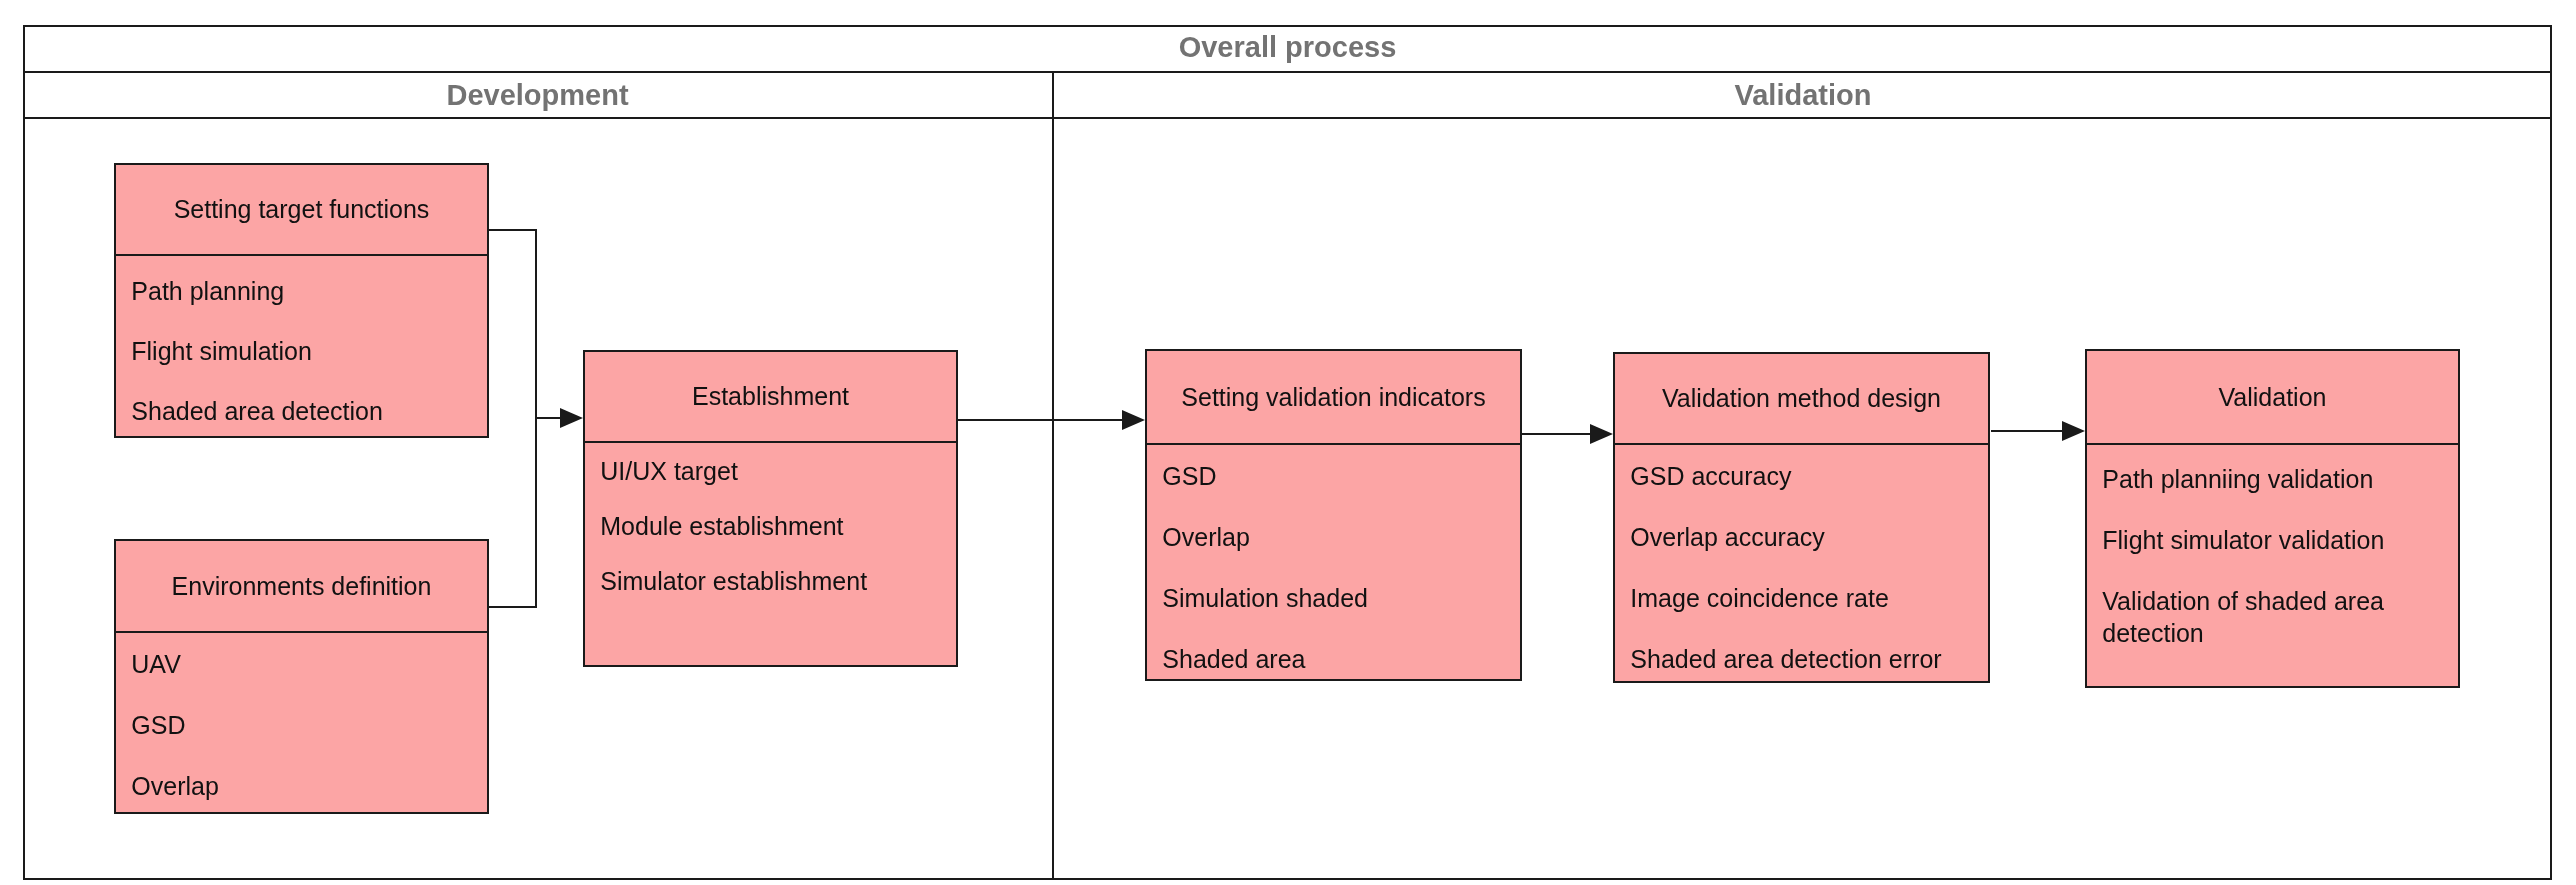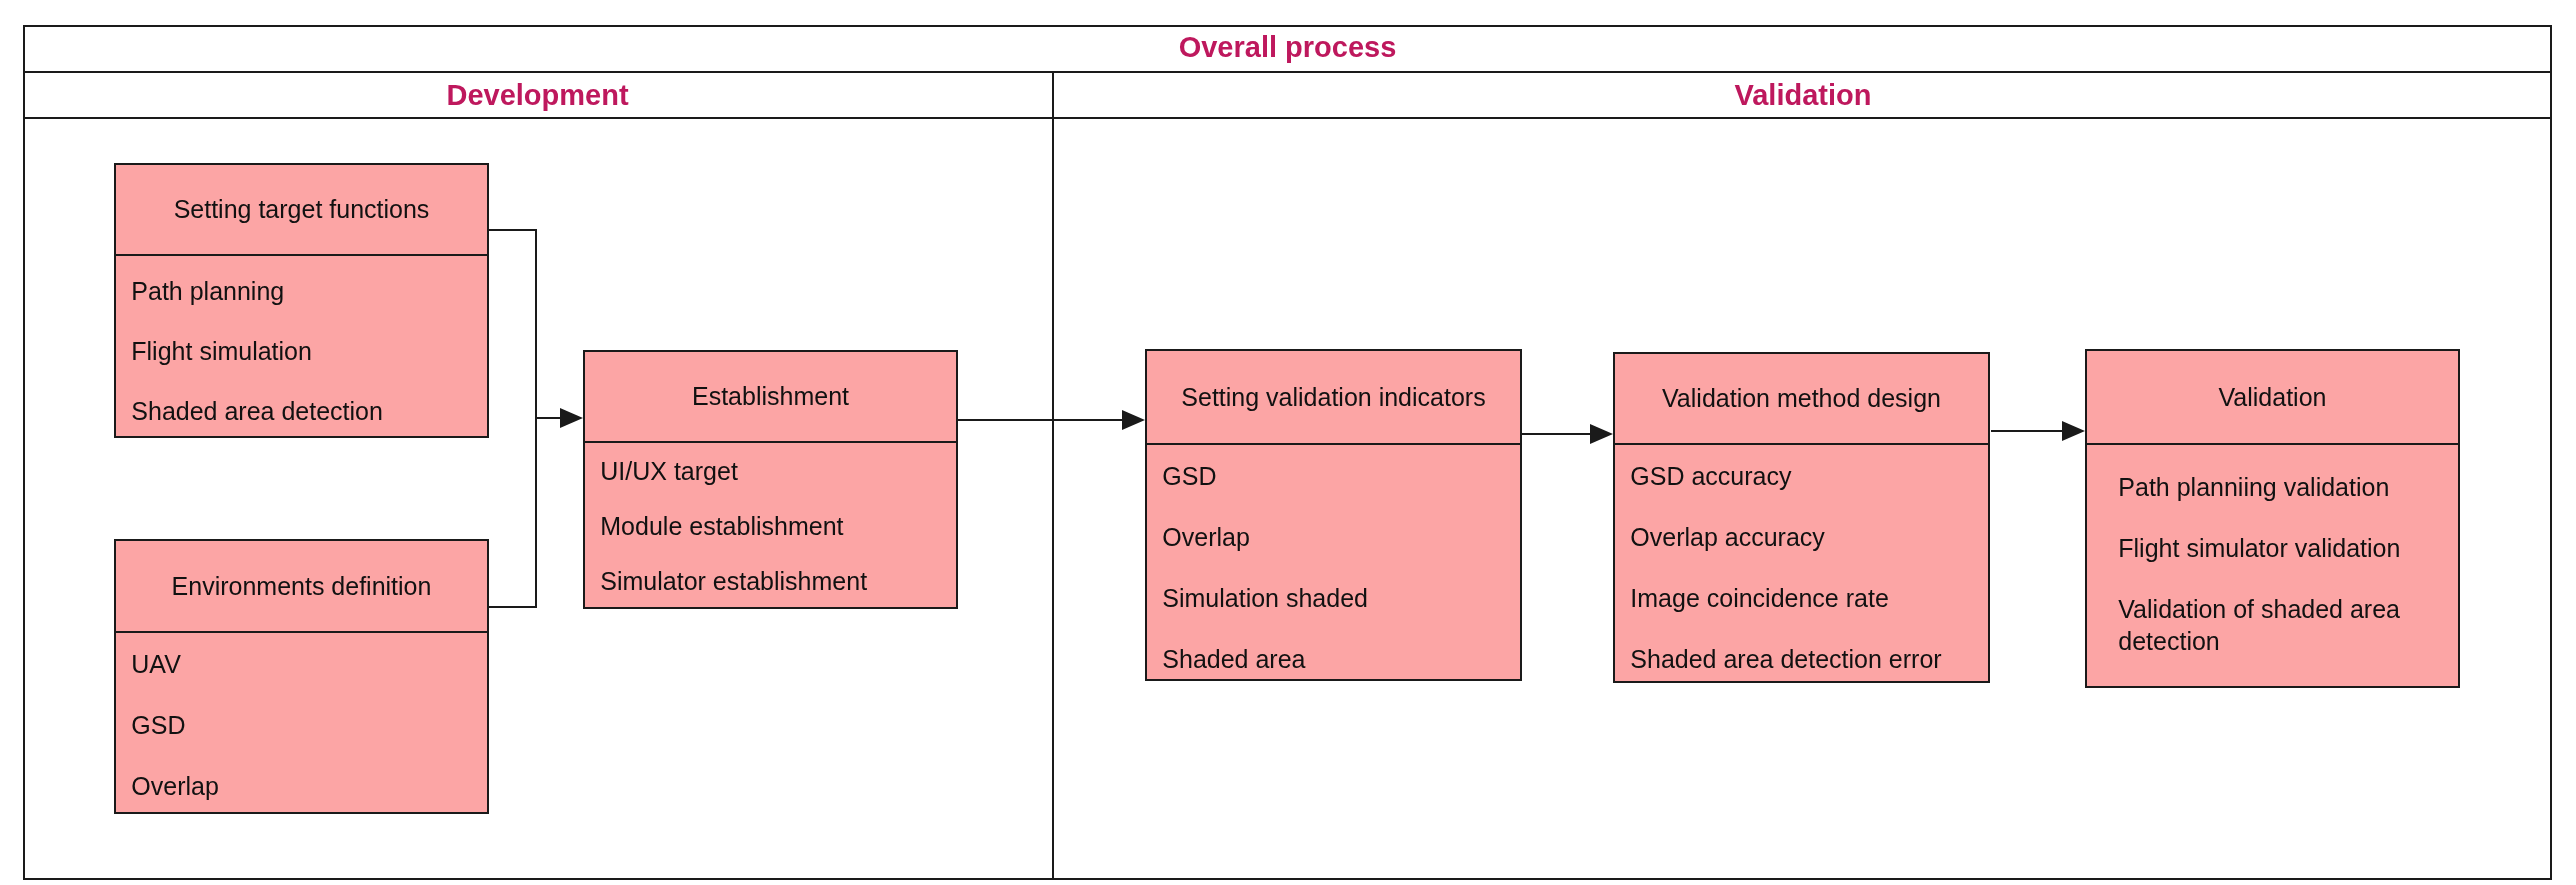--- a/index.html
+++ b/index.html
@@ -27,21 +27,21 @@
     position: absolute;
     background: #1a1a1a;
   }
   .band-label {
     position: absolute;
     display: flex;
     align-items: center;
     justify-content: center;
     font-size: 29px;
     font-weight: bold;
-    color: #be185d;
+    color: #737373;
   }
   
   .box {
     position: absolute;
     border: 2.3px solid #1a1a1a;
     background: #fca5a5;
     box-sizing: border-box;
     overflow: hidden;
   }
   .box-title {
@@ -101,21 +101,21 @@
 
   <div class="box" style="left:114px; top:539px; width:375px; height:275px;">
     <div class="box-title" style="height:92px;">Environments definition</div>
     <div class="box-body" style="padding-top:0px;">
       <div class="box-item" style="height:61px;">UAV</div>
       <div class="box-item" style="height:61px;">GSD</div>
       <div class="box-item" style="height:61px;">Overlap</div>
     </div>
   </div>
 
-  <div class="box" style="left:583px; top:350px; width:375px; height:259px;">
+  <div class="box" style="left:583px; top:350px; width:375px; height:317px;">
     <div class="box-title" style="height:91px;">Establishment</div>
     <div class="box-body" style="padding-top:0px;">
       <div class="box-item" style="height:55px;">UI/UX target</div>
       <div class="box-item" style="height:55px;">Module establishment</div>
       <div class="box-item" style="height:55px;">Simulator establishment</div>
     </div>
   </div>
 
   <div class="box" style="left:1145px; top:349px; width:377px; height:332px;">
     <div class="box-title" style="height:94px;">Setting validation indicators</div>
@@ -132,21 +132,21 @@
     <div class="box-body" style="padding-top:0px;">
       <div class="box-item" style="height:61px;">GSD accuracy</div>
       <div class="box-item" style="height:61px;">Overlap accuracy</div>
       <div class="box-item" style="height:61px;">Image coincidence rate</div>
       <div class="box-item" style="height:61px;">Shaded area detection error</div>
     </div>
   </div>
 
   <div class="box" style="left:2085px; top:349px; width:375px; height:339px;">
     <div class="box-title" style="height:94px;">Validation</div>
-    <div class="box-body" style="padding-top:11px;margin-left:16px;">
+    <div class="box-body" style="padding-top:3px;">
       <div class="box-item" style="min-height:61px;">Path planniing validation</div>
       <div class="box-item" style="min-height:61px;">Flight simulator validation</div>
       <div class="box-item" style="min-height:61px; padding-top:15.3px;">Validation of shaded area detection</div>
     </div>
   </div>
 
   <div class="conn" style="left:487px; top:229px; width:50px; height:2.3px;"></div>
   <div class="conn" style="left:487px; top:606px; width:50px; height:2.3px;"></div>
   <div class="conn" style="left:535px; top:229px; width:2.3px; height:379px;"></div>
   <div class="conn" style="left:535px; top:417px; width:28px; height:2.3px;"></div>

